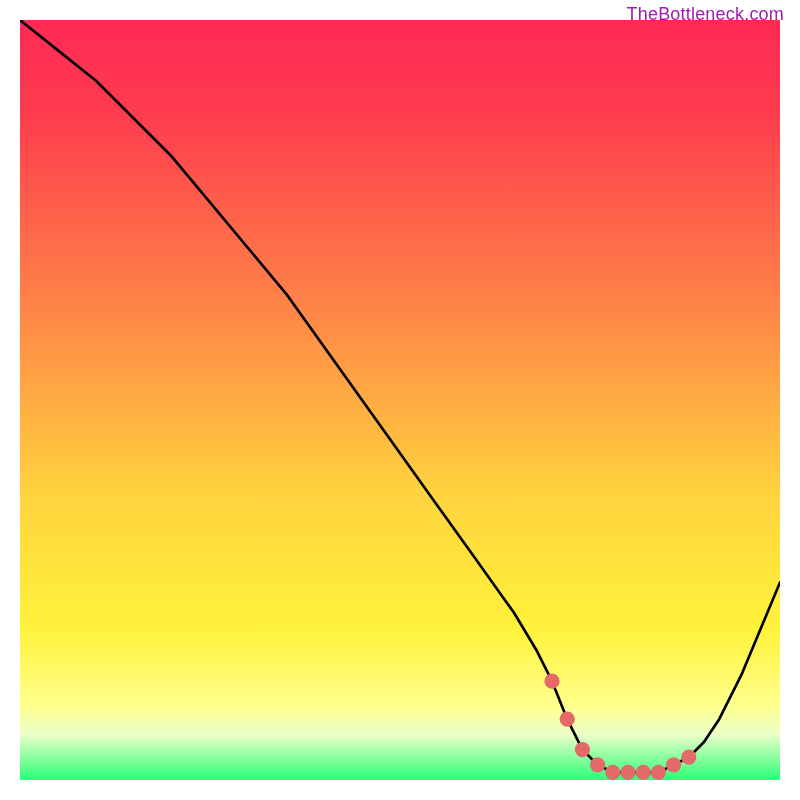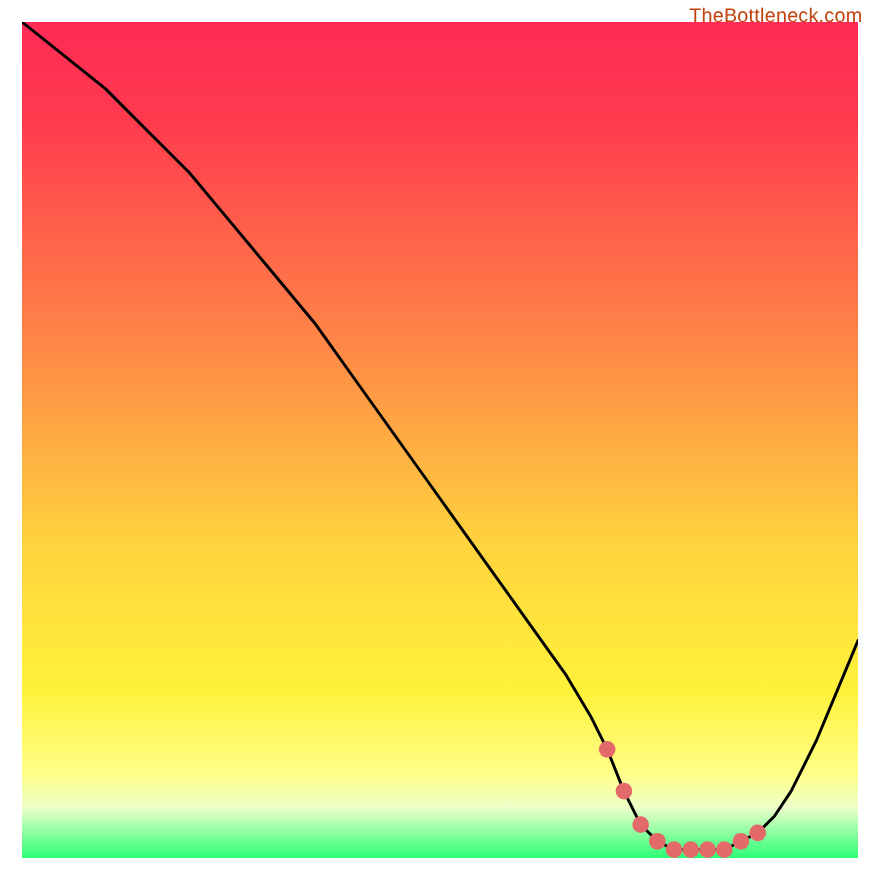--- a/index.html
+++ b/index.html
@@ -39,21 +39,21 @@
     left: 20px;
     top: 20px;
     width: 760px;
     height: 760px;
   }
   .attribution {
     position: absolute;
     right: 16px;
     top: 4px;
     font-size: 18px;
-    color: #c2410c;
+    color: #a21caf;
     letter-spacing: 0.2px;
     font-weight: 500;
   }
 </style>
 </head>
 <body>
 
 <div class="chart-root">
 
   <div class="gradient-area"></div>

